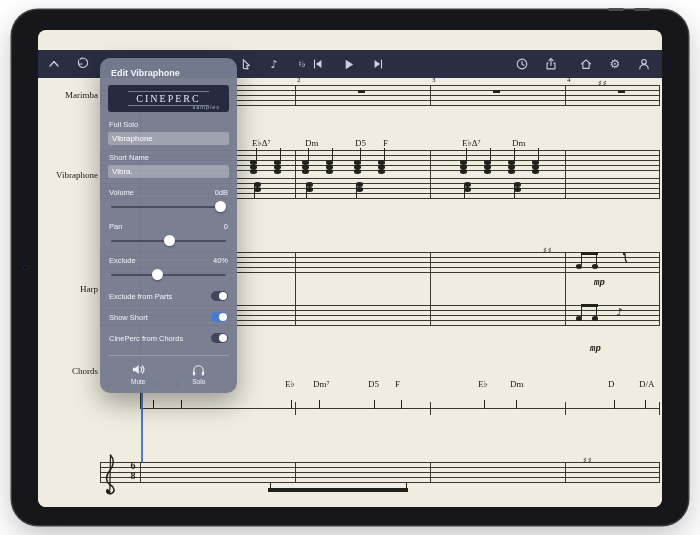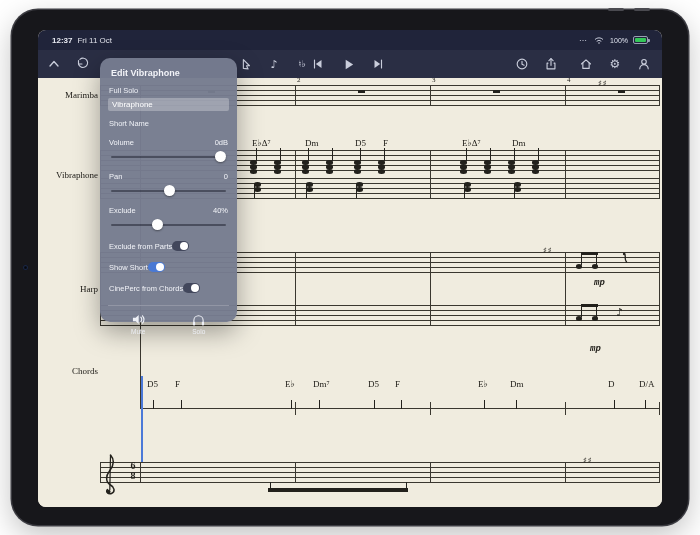--- a/index.html
+++ b/index.html
@@ -60,66 +60,50 @@
   .cl2 .stem{left:0;top:2px;height:14px}
   .epair{position:absolute;width:24px;height:18px}
   .epair i{display:block;position:absolute;background:var(--ink)}
   .epair .b{left:4.5px;top:0;width:17px;height:2.5px}
   .epair .s1{left:4.5px;top:0;width:1.2px;height:13px}
   .epair .s2{left:20.3px;top:0;width:1.2px;height:13px}
   .epair .h1{left:0;top:12px;width:6px;height:4.5px;border-radius:50%}
   .epair .h2{left:15.5px;top:12px;width:6px;height:4.5px;border-radius:50%}
 
   
-  .panel{position:absolute;left:62px;top:28px;width:137px;height:264px;background:var(--panel_bg);border-radius:10px;z-index:10;box-shadow:0 10px 26px rgba(0,0,0,.35);color:#f2f3f8;padding:8px;font-size:7.5px}
+  .panel{position:absolute;left:62px;top:28px;width:137px;height:335px;background:var(--panel_bg);border-radius:10px;z-index:10;box-shadow:0 10px 26px rgba(0,0,0,.35);color:#f2f3f8;padding:8px;font-size:7.5px}
   .panel .title{font-size:9px;font-weight:bold;margin:2px 0 7px 3px}
   .logo{background:var(--panel_dark);border-radius:3px;height:27px;display:flex;flex-direction:column;align-items:center;justify-content:center;position:relative}
   .logo-name{font-family:"Liberation Serif","DejaVu Serif",serif;font-size:10px;letter-spacing:2px;color:#e6e9f3;text-transform:uppercase;border-top:1px solid rgba(220,225,240,.45);border-bottom:1px solid rgba(220,225,240,.45);padding:1px 8px}
   .logo-sub{position:absolute;right:9px;bottom:2px;font-style:italic;font-size:5.5px;letter-spacing:1px;color:#aeb4c6}
   .flabel{margin:8px 0 3px 1px;color:#eef0f6}
   .pinput{width:100%;height:13px;background:rgba(255,255,255,.28);border:none;border-radius:2px;color:#fff;font-size:8px;padding:0 4px;font-family:"Liberation Sans",sans-serif}
   .srow{display:flex;justify-content:space-between;margin:10px 1px 0 1px}
   .slider{position:relative;height:11px;margin:4px 3px 0 3px}
   .slider .track{position:absolute;left:0;right:0;top:4.5px;height:2.5px;background:rgba(15,18,32,.45);border-radius:2px}
   .slider .knob{position:absolute;top:0;width:11px;height:11px;border-radius:50%;background:#fff;box-shadow:0 1px 2px rgba(0,0,0,.4)}
-  .trow{display:flex;justify-content:flex-start;align-items:center;margin:11px 1px 0 1px}
+  .trow{display:flex;justify-content:space-between;align-items:center;margin:11px 1px 0 1px}
   .toggle{position:relative;width:17px;height:10px;border-radius:5px;flex:none}
   .toggle .tknob{position:absolute;top:1px;left:1px;width:8px;height:8px;border-radius:50%;background:#fff}
   .toggle.on .tknob{left:auto;right:1px}
   .pdivider{height:1px;background:rgba(255,255,255,.22);margin:12px 0 7px 0}
   .pbtns{display:flex;justify-content:space-around}
   .pbtn{display:flex;flex-direction:column;align-items:center;gap:2px;color:#eef0f6;font-size:6.5px}
   .pbtn svg{stroke:#eef0f6;fill:none;stroke-width:1.2;stroke-linecap:round;stroke-linejoin:round}
 </style>
 </head>
 <body>
 
 <div class="ipad">
   <div class="side-btn" style="left:596px"></div>
   <div class="side-btn" style="left:622px"></div>
   <div class="camera"></div>
 
   <div class="screen">
 
-    <div class="status">
-      <div>
-        <span class="time">12:37</span><span class="date">Fri 11 Oct</span>
-      </div>
-      <div class="status-right">
-        <span class="dots">⋯</span>
-        <svg width="12" height="10" viewBox="0 0 16 12">
-            <path d="M3 5 a7 7 0 0 1 10 0 M5.3 7.4 a4 4 0 0 1 5.4 0" stroke="#c9cddb" fill="none" stroke-width="1.3" stroke-linecap="round"></path>
-            <circle cx="8" cy="10" r="1.1" fill="#c9cddb"></circle>
-          </svg>
-        <span class="pct">100%</span>
-        <span class="batt">
-            <i></i>
-          </span>
-      </div>
-    </div>
 
     <div class="toolbar">
       <div class="tb-left">
         <div class="tbi">
             <svg width="14" height="14" viewBox="0 0 14 14">
               <polyline points="3,9 7,4.5 11,9"></polyline>
             </svg>
           </div>
         <div class="tbi">
             <svg width="14" height="14" viewBox="0 0 16 16">
@@ -358,24 +342,29 @@
       <div class="barline" style="left:62px;top:384px;height:21px"></div>
         <div class="barline" style="left:102px;top:384px;height:21px"></div>
         <div class="barline" style="left:257px;top:384px;height:21px"></div>
         <div class="barline" style="left:392px;top:384px;height:21px"></div>
         <div class="barline" style="left:527px;top:384px;height:21px"></div>
         <div class="barline" style="left:621px;top:384px;height:21px"></div>
     </div>
 
     <div class="panel">
       <div class="title">Edit Vibraphone</div>
+      <div class="logo">
+        <span class="logo-name">CinePerc</span>
+        <span class="logo-sub">samples</span>
+      </div>
 
       <div class="flabel">Full Solo</div>
       <input class="pinput" value="Vibraphone" style="">
       <div class="flabel">Short Name</div>
+      <input class="pinput" value="Vibra." style="">
 
       <div class="srow">
           <span>Volume</span>
           <span>0dB</span>
         </div>
       <div class="slider">
           <div class="track"></div>
           <div class="knob" style="left: calc(95% - 5px);"></div>
         </div>
 

